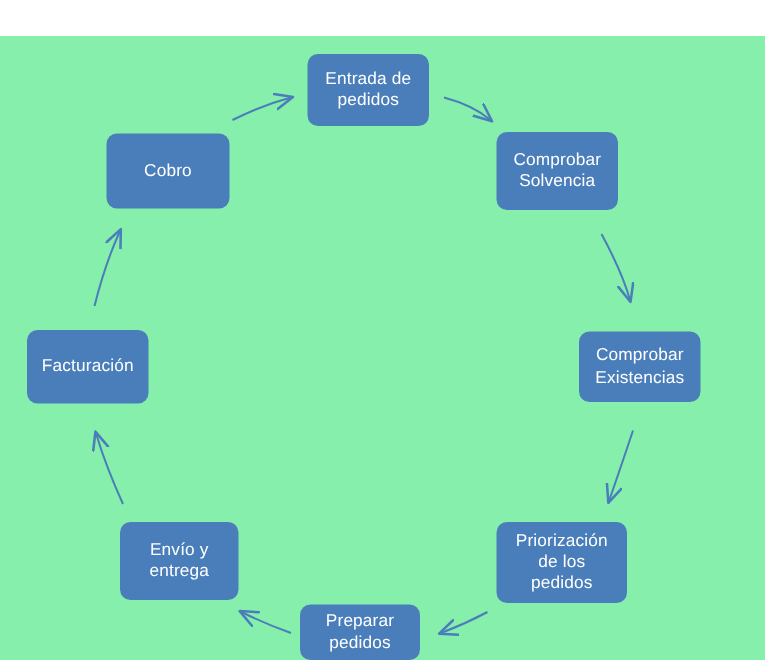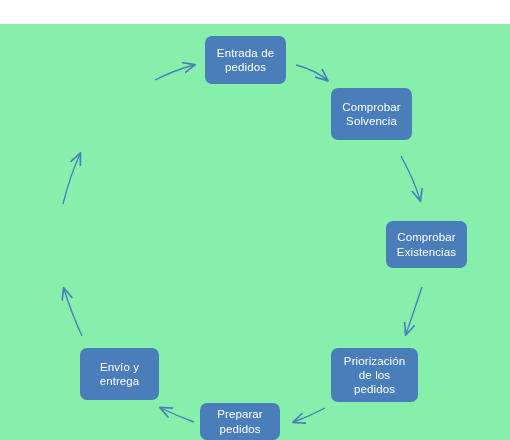--- a/index.html
+++ b/index.html
@@ -110,15 +110,21 @@
   <div class="node" id="node-preparar">
     <span class="node-label">Preparar
 pedidos</span>
   </div>
 
   <div class="node" id="node-envio">
     <span class="node-label">Envío y
 entrega</span>
   </div>
 
+  <div class="node" id="node-facturacion">
+    <span class="node-label">Facturación</span>
+  </div>
 
+  <div class="node" id="node-cobro">
+    <span class="node-label">Cobro</span>
+  </div>
 
 </div>
 
 </body></html>

